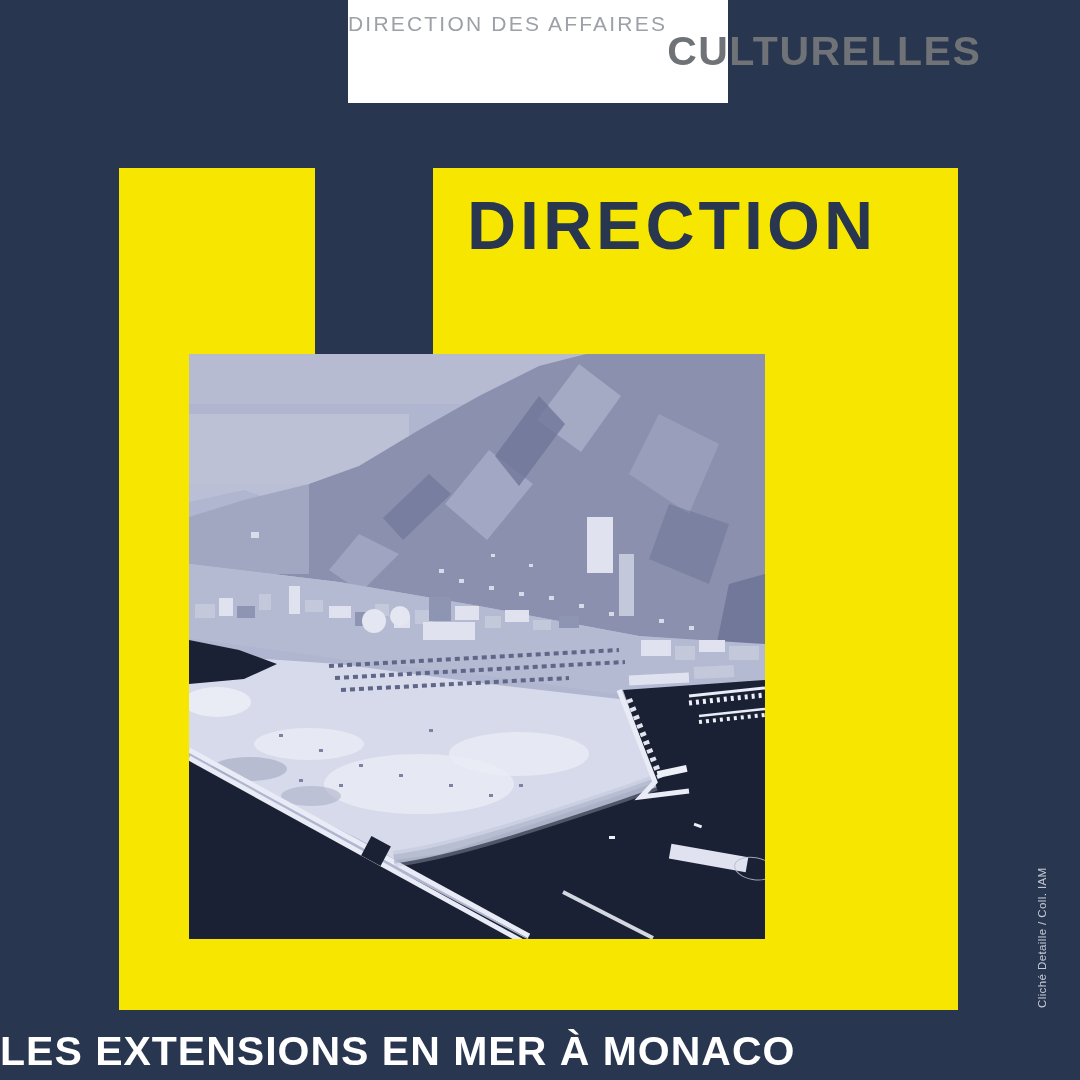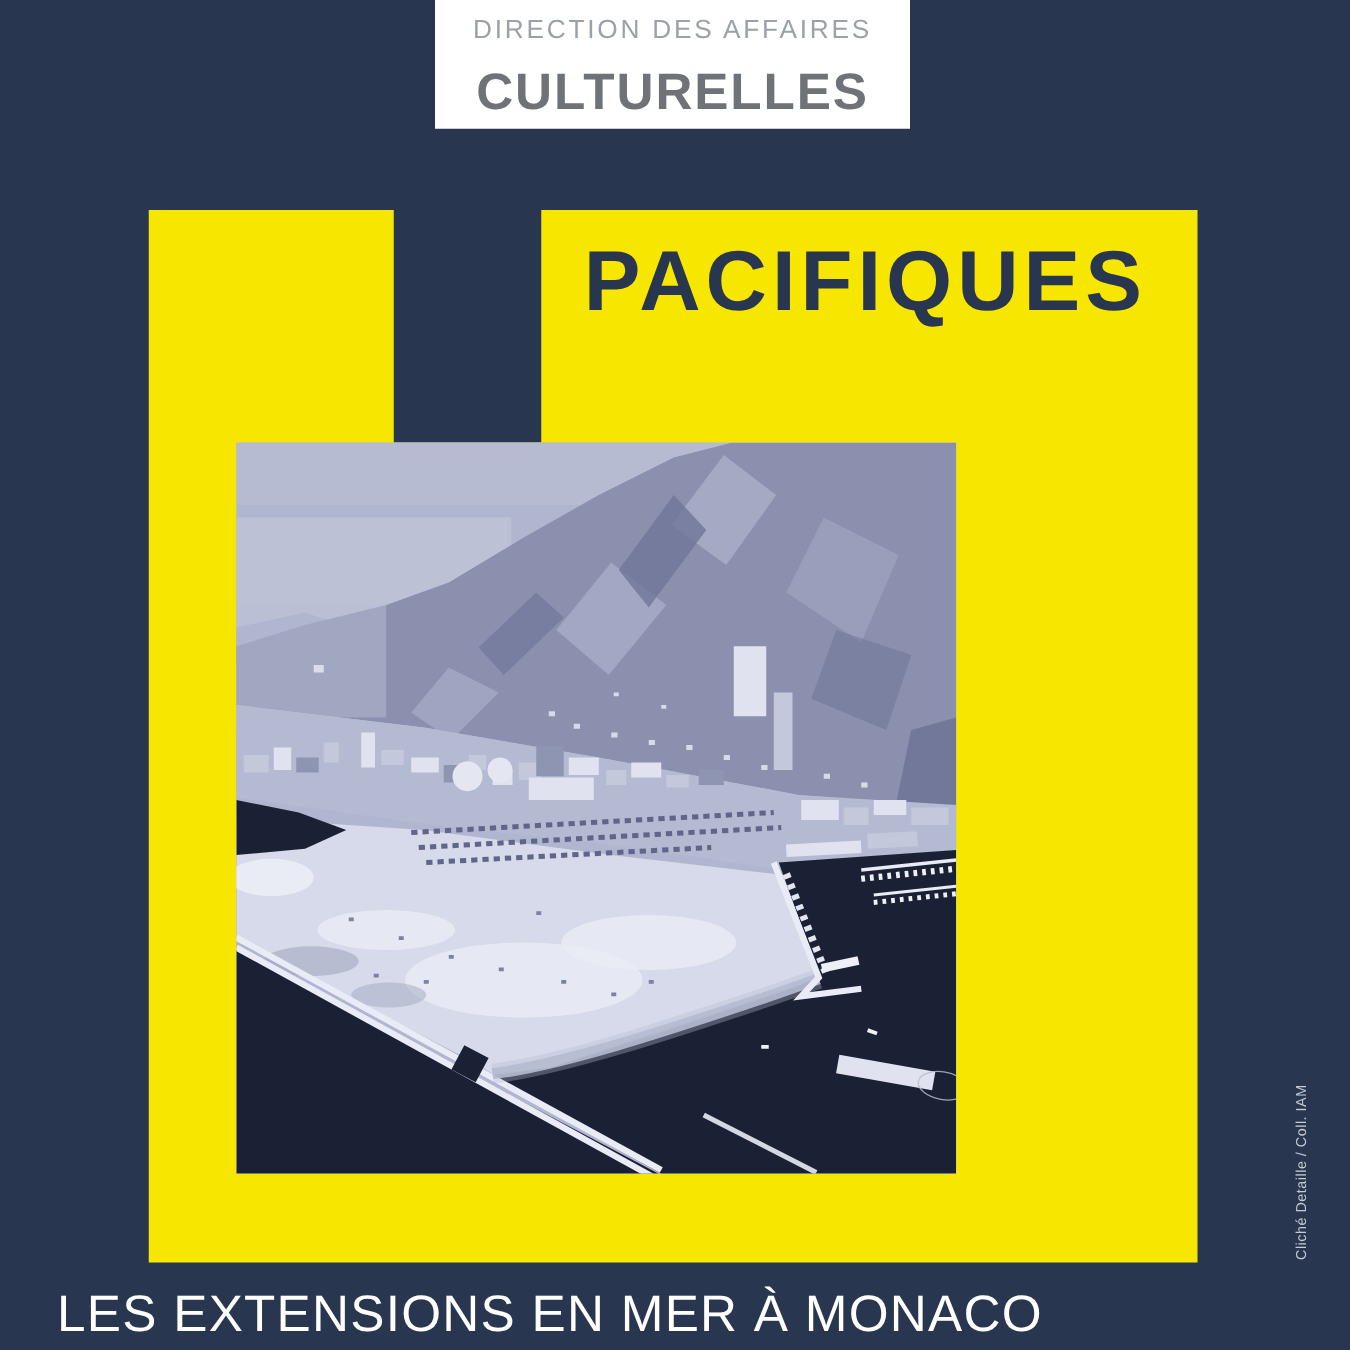--- a/index.html
+++ b/index.html
@@ -13,42 +13,42 @@
     font-family:"Liberation Sans","DejaVu Sans",sans-serif;
   }
   .abs{position:absolute;}
 
   
   #yellow-shape{left:119px;top:168px;width:839px;height:842px;background:var(--yellow);}
   #yellow-notch{left:315px;top:168px;width:118px;height:186px;background:var(--bg);}
 
   
   #header-box{left:348px;top:0;width:380px;height:103px;background:#ffffff;
-    display:flex;flex-direction:column;align-items:center;justify-content:flex-start;
+    display:flex;flex-direction:row;justify-content:flex-start;
     padding-top:13px;box-sizing:border-box;text-align:center;}
   #header-line1{font-size:21px;font-weight:500;letter-spacing:2.2px;color:var(--header1);line-height:1.05;white-space:nowrap;}
   #header-line2{font-size:41px;font-weight:bold;letter-spacing:1.5px;color:var(--header2);line-height:1.0;margin-top:18px;white-space:nowrap;}
 
   
   #title{left:467px;top:190px;color:var(--ink);
     font-size:68px;line-height:71px;font-weight:bold;letter-spacing:4px;white-space:nowrap;}
 
   
   #photo{left:189px;top:354px;width:576px;height:585px;background:#b8bdd5;overflow:hidden;}
   #photo svg{display:block;width:100%;height:100%;}
 
   
   #photo-credit{left:1029px;top:850px;width:26px;height:158px;
     writing-mode:vertical-rl;transform:rotate(180deg);
     font-size:11.5px;letter-spacing:0.4px;color:var(--caption);
     display:flex;align-items:center;white-space:nowrap;}
 
   
-  #footer-title{left:0;top:1028px;width:880px;text-align:center;
-    color:var(--footer);font-size:41px;font-weight:normal;letter-spacing:1px;white-space:nowrap;}
+  #footer-title{left:0;top:1028px;width:880px;text-align:left;
+    color:var(--footer);font-size:41px;font-weight:bold;letter-spacing:1px;white-space:nowrap;}
 
   
   .c-sky{fill:#b0b6cf}.c-skylight{fill:#c8ccdd}
   .c-hillfar{fill:#9fa5c2}
   .c-mtn{fill:#8a90ad}.c-mtnlight{fill:#a8aec8}.c-mtndark{fill:#6f7698}.c-haze{fill:#b8bdd5}
   .c-city{fill:#b4bad1}
   .c-bldlight{fill:#e0e3ef}.c-bldmid{fill:#c3c8db}.c-blddark{fill:#8e95b2}
   .c-sphere{fill:#e4e7f1}
   .c-land{fill:#d6daea}.c-landbright{fill:#eaecf5}.c-dirt{fill:#a2a8c0}
   .c-sea{fill:#1b2134}
@@ -66,21 +66,21 @@
 
   <div class="abs" id="yellow-shape"></div>
   <div class="abs" id="yellow-notch"></div>
 
   <div class="abs" id="header-box">
     <div id="header-line1">DIRECTION DES AFFAIRES</div>
     <div id="header-line2">CULTURELLES</div>
   </div>
 
   <div class="abs" id="title">
-    <div>PACIFIQUES</div>
+    <div>DIRECTION</div>
   </div>
 
   <div class="abs" id="photo">
     <svg viewBox="0 0 576 585" preserveAspectRatio="none">
 
       <g>
         <rect class="c-sky" x="0" y="0" width="576" height="585"></rect>
         <rect class="c-skylight" x="0" y="60" width="220" height="170" opacity="0.5"></rect>
         <rect class="c-skylight" x="0" y="0" width="576" height="50" opacity="0.25"></rect>
       </g>

